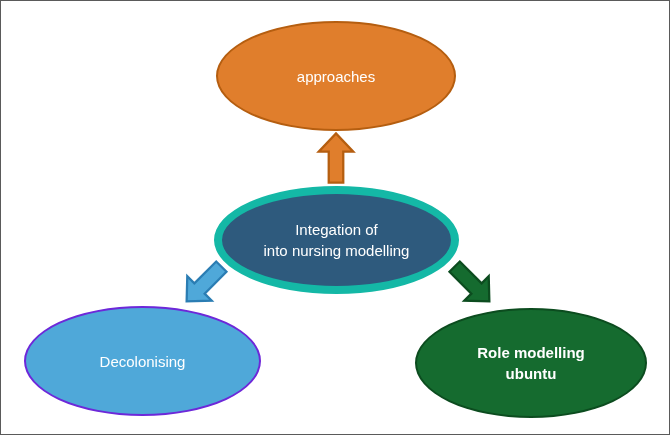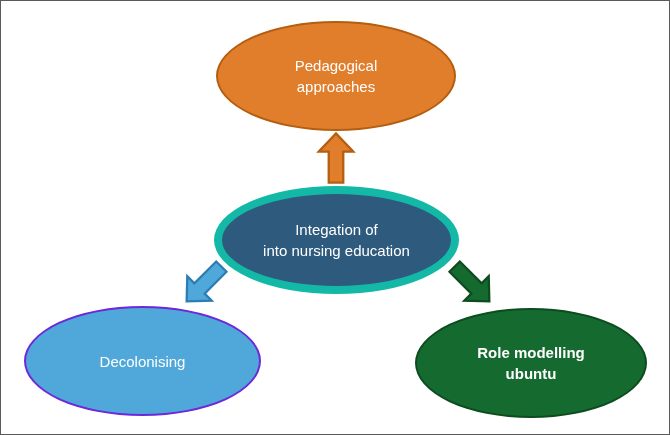--- a/index.html
+++ b/index.html
@@ -62,29 +62,28 @@
   .arrow-left polygon  { stroke: #2B7DB3; }
   .arrow-right polygon { stroke: #0C4C1F; }
 </style>
 </head>
 <body>
 
 <div class="canvas">
 
   <div class="node node-top">
     <div class="node-text">
-      <span>Pedagogical</span>
       <span>approaches</span>
     </div>
   </div>
 
   <div class="node node-center">
     <div class="node-text">
       <span>Integation of</span>
-      <span>into nursing education</span>
+      <span>into nursing modelling</span>
     </div>
   </div>
 
   <div class="node node-bottom-left">
     <div class="node-text">
       <span>Decolonising</span>
     </div>
   </div>
 
   <div class="node node-bottom-right">

